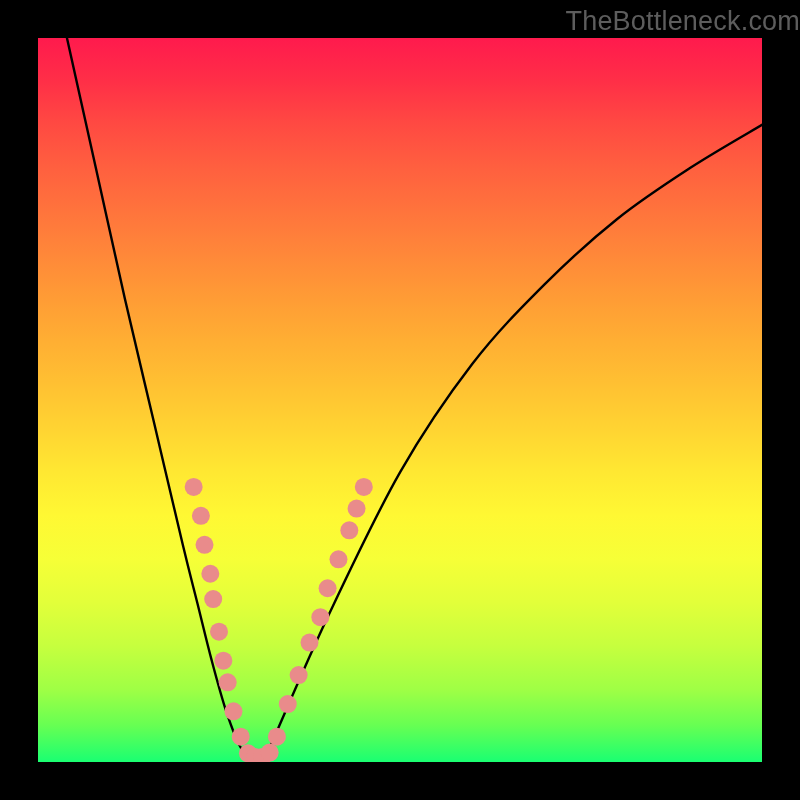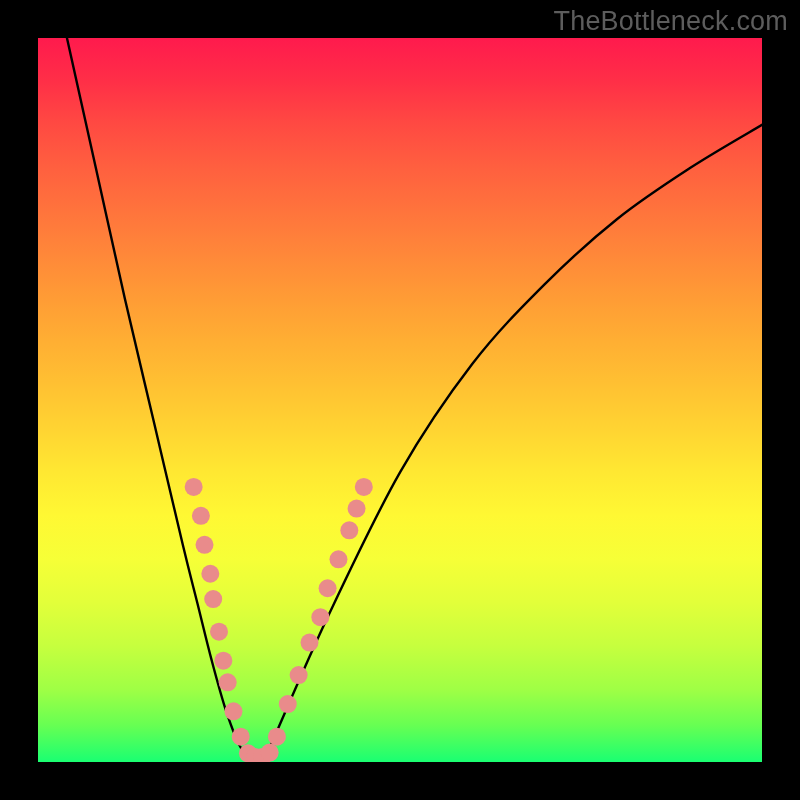--- a/index.html
+++ b/index.html
@@ -40,21 +40,21 @@
       #e2ff3a 78%,
       #c6ff3e 84%,
       #9fff45 90%,
       #66ff53 95%,
       #1aff72 100%
     );
   }
   .watermark {
     position: absolute;
     top: 6px;
-    right: 12px;
+    right: 0;
     font-size: 27px;
     font-weight: 500;
     color: #5d5d5d;
     letter-spacing: 0.2px;
   }
   svg.curve {
     position: absolute;
     left: 0;
     top: 0;
     width: 724px;

